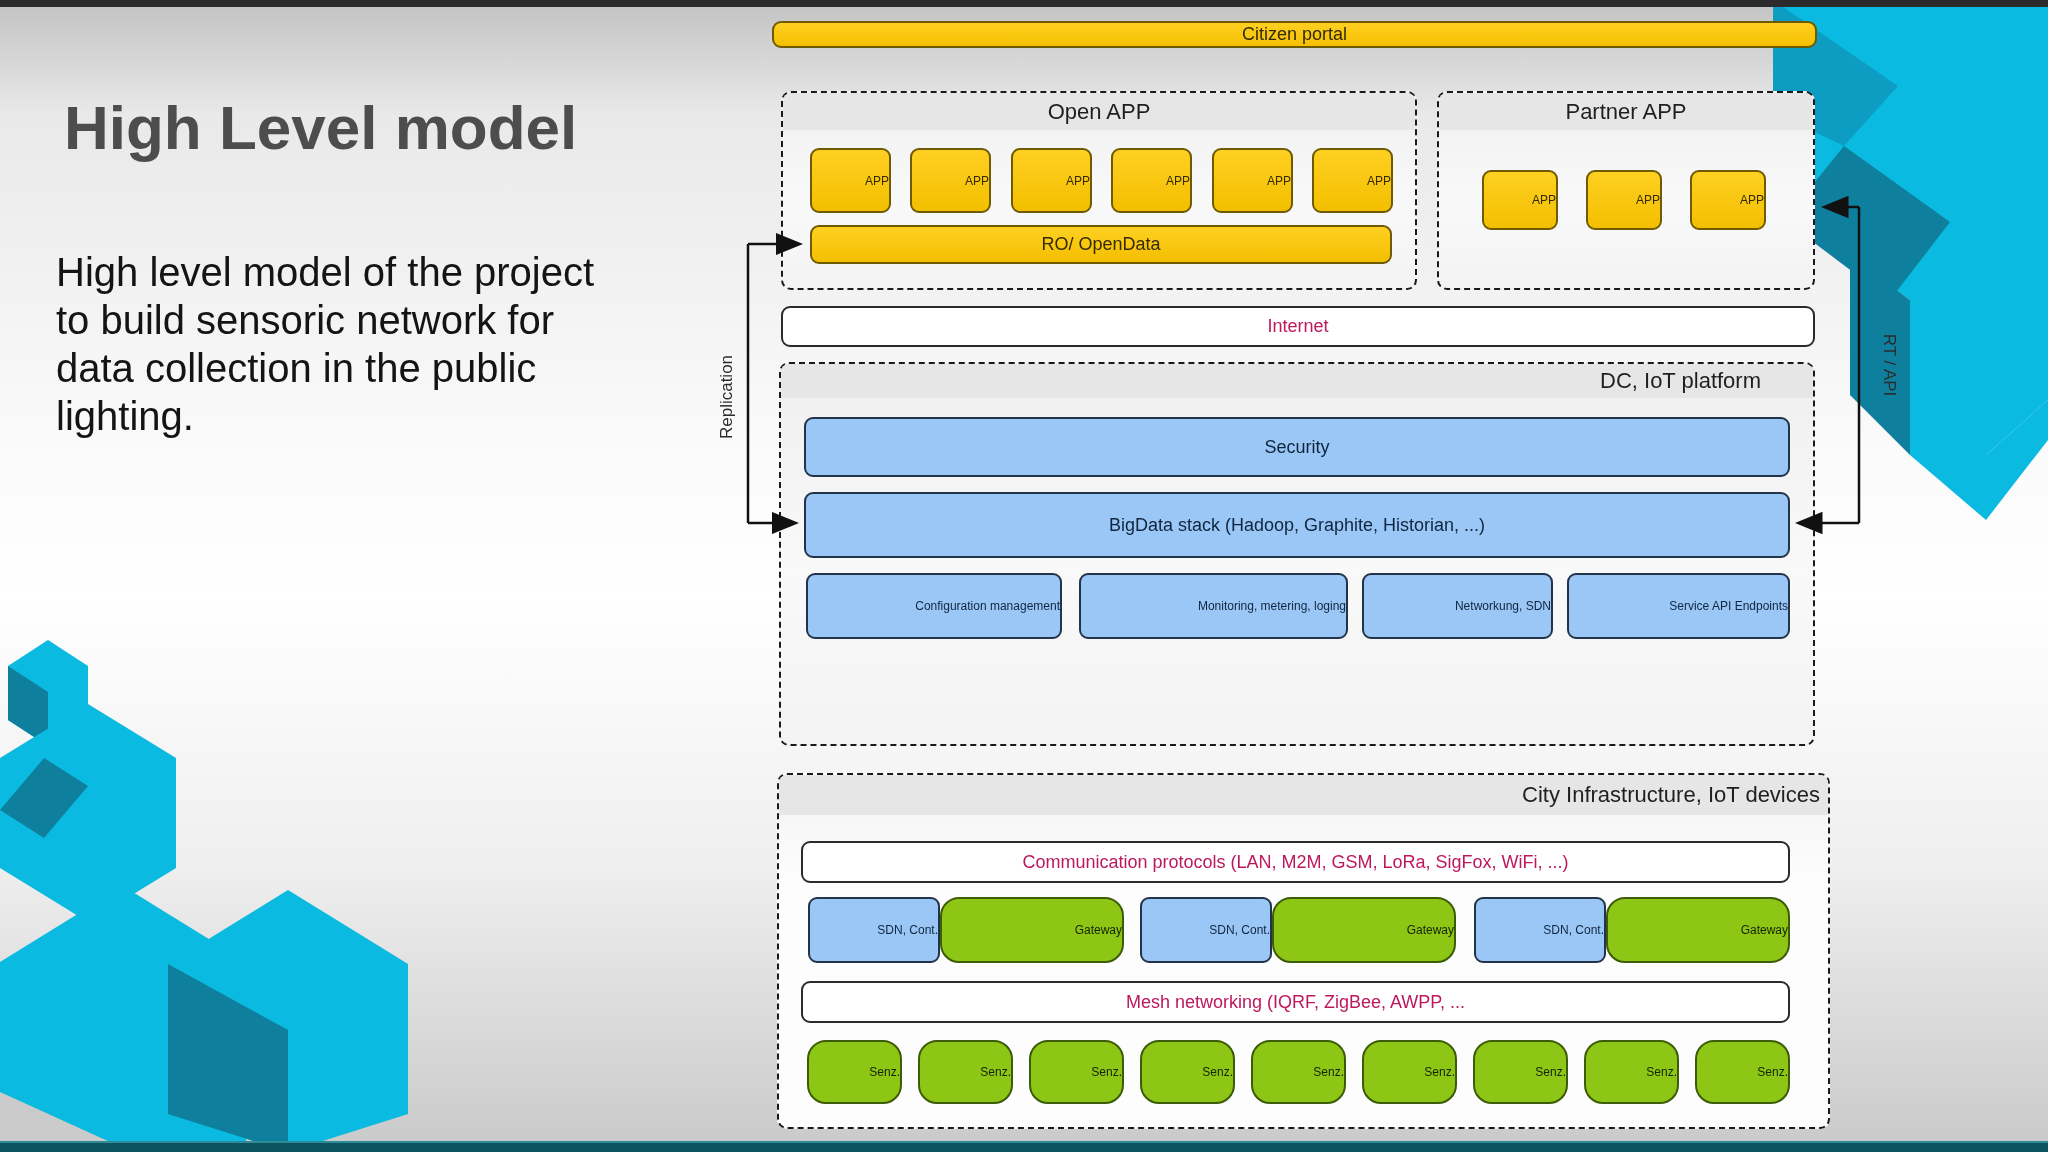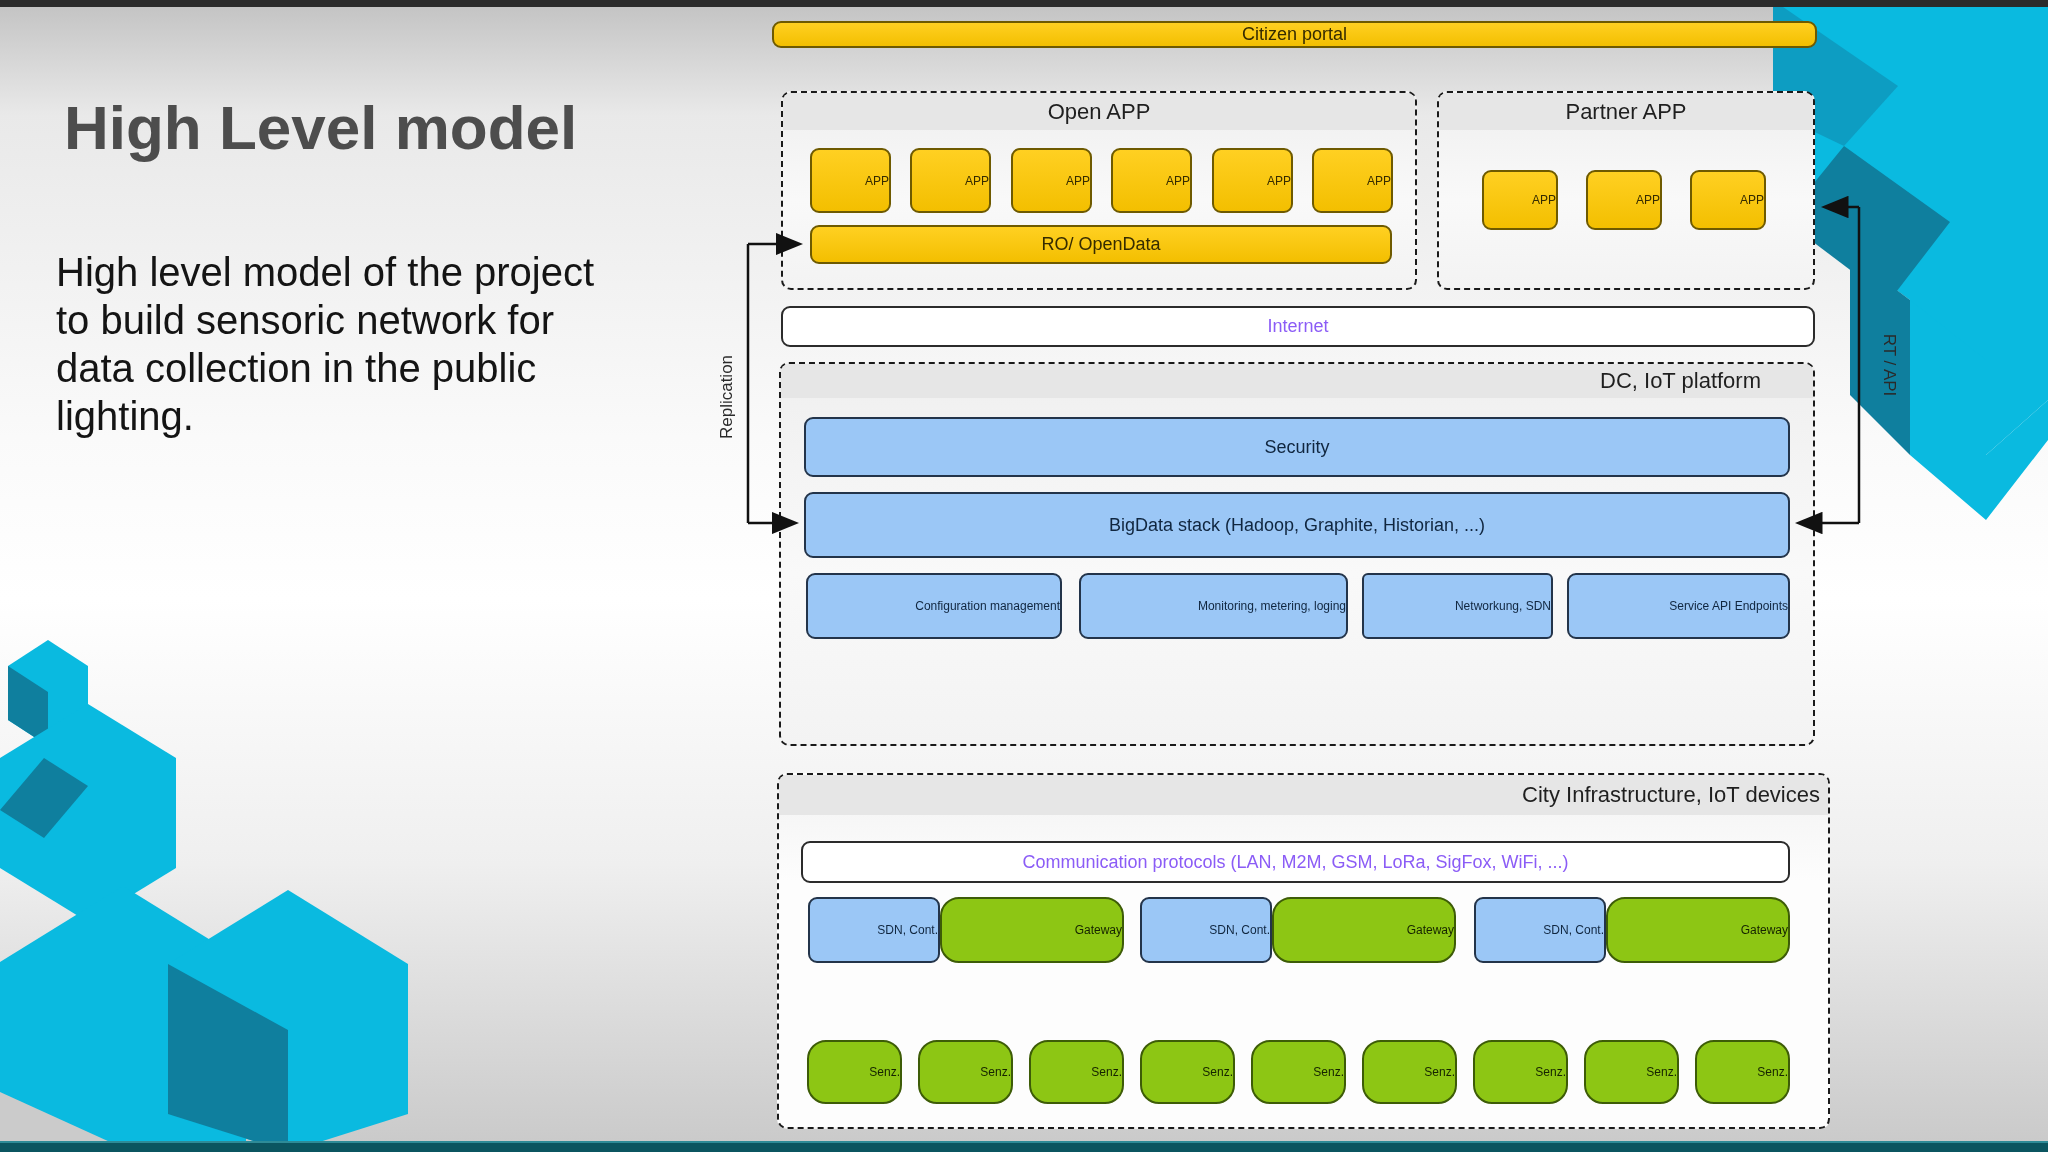--- a/index.html
+++ b/index.html
@@ -11,21 +11,21 @@
   .deco{position:absolute;z-index:1;}
   .diagram{z-index:2;}
   .lines-svg{position:absolute;left:0;top:0;width:2048px;height:1152px;z-index:3;pointer-events:none;}
   .page-title{position:absolute;left:64px;top:92px;font-size:62px;font-weight:700;color:#4d4d4d;letter-spacing:0px;z-index:2;}
   .body-text{position:absolute;left:56px;top:248px;font-size:40px;line-height:48px;color:#141414;z-index:2;}
   
   .bar,.sbox{position:absolute;display:flex;align-items:center;justify-content:center;box-sizing:border-box;z-index:2;text-align:center;}
   .yellow{background:linear-gradient(180deg,#ffd022,#f3bf00);border:2px solid #6e5a00;border-radius:9px;color:#352b00;}
   .blue{background:linear-gradient(180deg,#a6cdf8,#93bfف0,#9bc7f6);background:#9bc7f6;border:2px solid #23344a;border-radius:9px;color:#10263f;}
   .green{background:#8dc614;border:2px solid #3d5c07;border-radius:19px;color:#152300;}
-  .whitebar{background:#ffffff;border:2px solid #2b2b2b;border-radius:9px;color:#8b5cf6;}
+  .whitebar{background:#ffffff;border:2px solid #2b2b2b;border-radius:9px;color:#be185d;}
   .dashedbox{position:absolute;border:2px dashed #1a1a1a;border-radius:10px;box-sizing:border-box;z-index:2;
              background:linear-gradient(180deg,#efefef,#f9f9f9 55%,#f3f3f3);}
   .band{position:absolute;left:0;top:0;right:0;background:#e6e6e6;border-radius:8px 8px 0 0;
         display:flex;align-items:center;justify-content:center;color:#1f1f1f;box-sizing:border-box;}
   .band.right{justify-content:flex-end;}
   .fs-band{font-size:22px;}
   .fs-bar{font-size:18px;}
   .fs-small{font-size:12px;justify-content:flex-end;}
   .vlabel{position:absolute;white-space:nowrap;font-size:17px;color:#2a2a2a;z-index:3;}
   .rot-ccw{transform:translate(-50%,-50%) rotate(-90deg);}
@@ -123,21 +123,21 @@
     </div>
   <div class="bar blue fs-bar" style="left:804px;top:492px;width:986px;height:66px;">
       <span>BigData stack (Hadoop, Graphite, Historian, ...)</span>
     </div>
   <div class="sbox blue fs-small" style="left:806px;top:573px;width:256px;height:66px;">
       <span>Configuration management</span>
     </div>
   <div class="sbox blue fs-small" style="left:1079px;top:573px;width:269px;height:66px;">
       <span>Monitoring, metering, loging</span>
     </div>
-  <div class="sbox blue fs-small" style="left:1362px;top:573px;width:191px;height:66px;border-radius:6px;">
+  <div class="sbox blue fs-small" style="left:1362px;top:573px;width:191px;height:66px;">
       <span>Networkung, SDN</span>
     </div>
   <div class="sbox blue fs-small" style="left:1567px;top:573px;width:223px;height:66px;">
       <span>Service API Endpoints</span>
     </div>
 
   <div class="dashedbox" style="left:777px;top:773px;width:1053px;height:356px;background:linear-gradient(180deg,#f2f2f2,#fdfdfd 30%,#fdfdfd);">
     <div class="band right fs-band" style="height:40px;padding-right:8px;">
         <span>City Infrastructure, IoT devices</span>
       </div>
@@ -158,20 +158,23 @@
   <div class="sbox green fs-small" style="left:1272px;top:897px;width:184px;height:66px;">
       <span>Gateway</span>
     </div>
   <div class="sbox blue fs-small" style="left:1474px;top:897px;width:132px;height:66px;">
       <span>SDN, Cont.</span>
     </div>
   <div class="sbox green fs-small" style="left:1606px;top:897px;width:184px;height:66px;">
       <span>Gateway</span>
     </div>
 
+  <div class="bar whitebar fs-bar" style="left:801px;top:981px;width:989px;height:42px;">
+      <span>Mesh networking (IQRF, ZigBee, AWPP, ...</span>
+    </div>
 
   <div class="sbox green fs-small" style="left:807px;top:1040px;width:95px;height:64px;">
       <span>Senz.</span>
     </div>
   <div class="sbox green fs-small" style="left:918px;top:1040px;width:95px;height:64px;">
       <span>Senz.</span>
     </div>
   <div class="sbox green fs-small" style="left:1029px;top:1040px;width:95px;height:64px;">
       <span>Senz.</span>
     </div>

